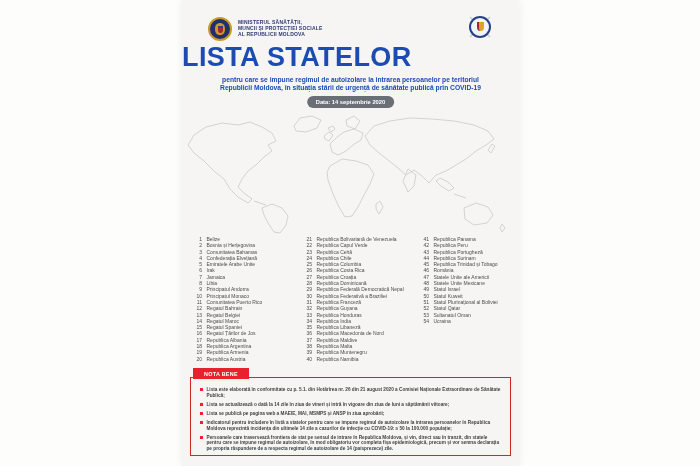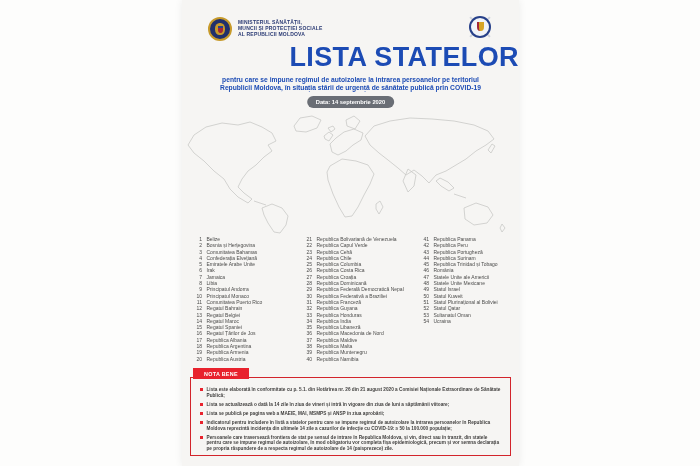--- a/index.html
+++ b/index.html
@@ -36,21 +36,21 @@
   .emblem .ring{
     position:absolute;left:3px;top:3px;width:18px;height:18px;border-radius:50%;
     background:#f2f4f8;border:2px solid #274089;box-sizing:content-box;
   }
   .emblem .shield{
     position:absolute;left:11px;top:9px;width:7px;height:9px;border-radius:0 0 45% 45%;
     background:#d8a526;border-left:2px solid #a32638;box-sizing:border-box;
   }
   
   .title{
-    position:absolute;top:42px;left:0;width:100%;text-align:right;
+    position:absolute;top:42px;left:0;width:100%;text-align:left;
     font-size:27px;font-weight:bold;color:#1c4bb4;letter-spacing:.4px;
   }
   .subtitle{
     position:absolute;top:76px;left:26px;width:285px;text-align:center;
     font-size:6.7px;line-height:8.2px;font-weight:bold;color:#1c4bb4;
   }
   .badge{
     position:absolute;top:96px;left:50%;transform:translateX(-50%);
     background:#6a6e75;color:#ffffff;font-size:5.8px;font-weight:bold;
     padding:3px 9px;border-radius:7px;white-space:nowrap;

